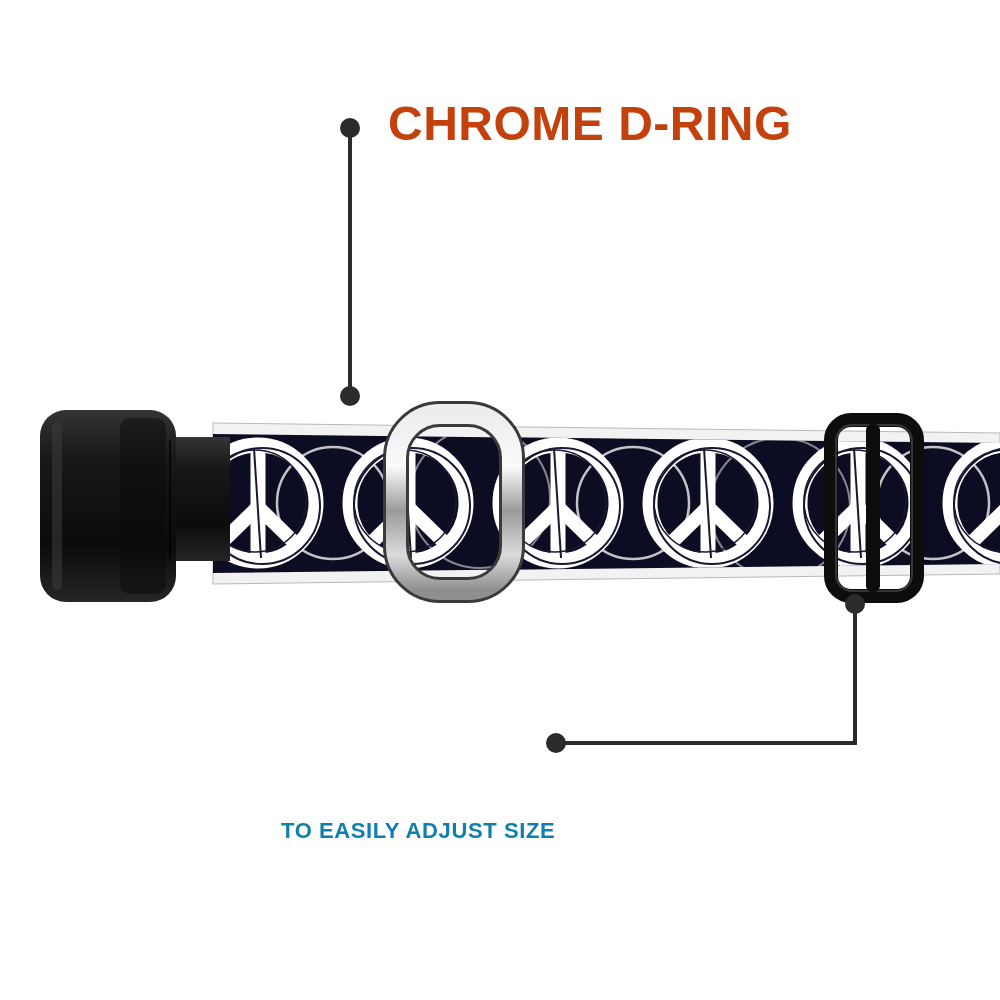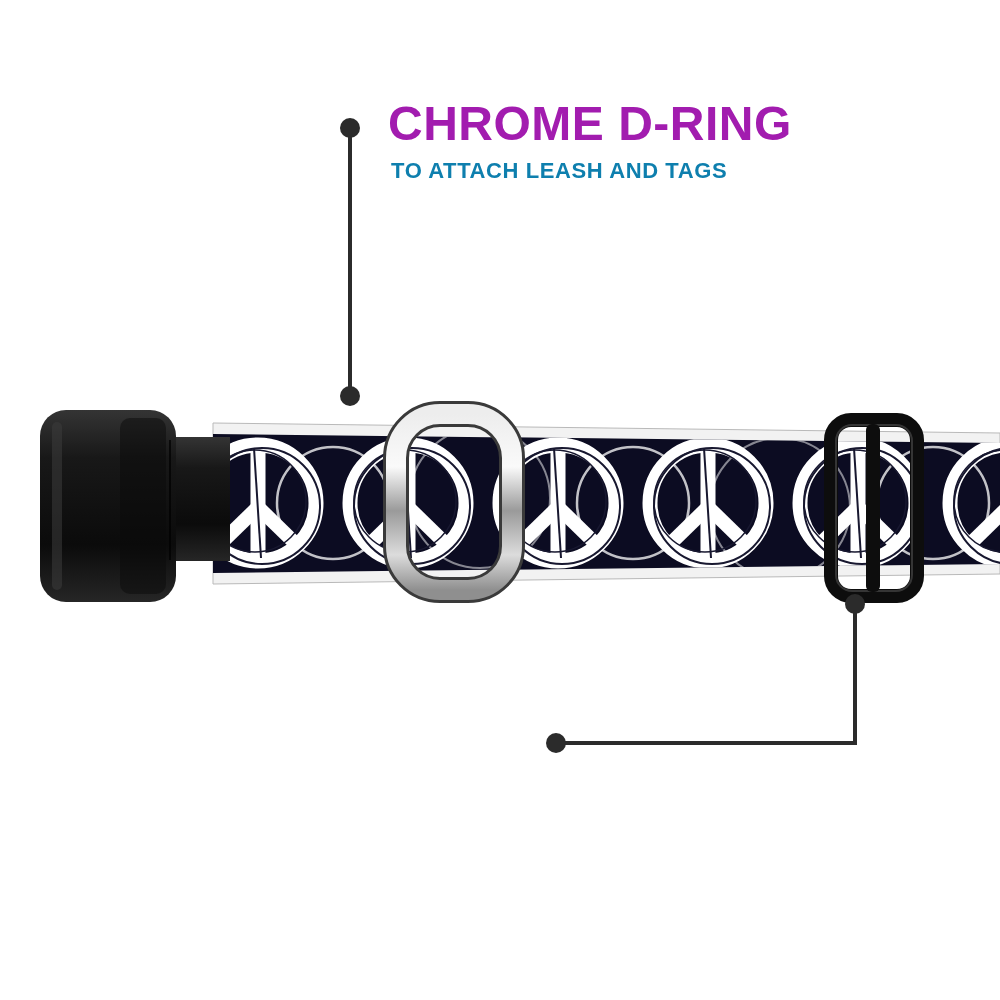--- a/index.html
+++ b/index.html
@@ -3,21 +3,21 @@
 <meta charset="utf-8">
 <style>
   html,body{margin:0;padding:0;background:#ffffff;}
   .stage{
     position:relative;width:1000px;height:1000px;background:#ffffff;overflow:hidden;
     font-family:"Liberation Sans",sans-serif;
   }
   .collar-svg{position:absolute;left:0;top:0;width:1000px;height:1000px;}
   .callout-title{
     position:absolute;font-weight:700;font-size:48px;line-height:1;
-    color:#a21caf;letter-spacing:0.5px;white-space:nowrap;
+    color:#c2410c;letter-spacing:0.5px;white-space:nowrap;
   }
   .callout-sub{
     position:absolute;font-weight:700;font-size:22px;line-height:1;
     color:#0e7fae;letter-spacing:0.6px;white-space:nowrap;
   }
   .dot{position:absolute;width:20px;height:20px;border-radius:50%;background:#2b2b2b;}
   .line{position:absolute;background:#2b2b2b;}
   #top-title{left:388px;top:100px;}
   #top-sub{left:391px;top:160px;}
   #top-dot-a{left:340px;top:118px;}
@@ -100,21 +100,21 @@
       <rect x="836" y="425" width="76" height="166" rx="16" fill="none" stroke="#353535" stroke-width="2"></rect>
       <rect x="866" y="424" width="14" height="168" rx="6" fill="#0d0d0d"></rect>
     </g>
   </svg>
 
   <div class="dot" id="top-dot-a"></div>
   <div class="line" id="top-line"></div>
   <div class="dot" id="top-dot-b"></div>
 
   <div class="callout-title" id="top-title">CHROME D-RING</div>
-  <div class="callout-sub" id="top-sub">TO ATTACH LEASH AND TAGS</div>
 
   <div class="dot" id="bot-dot-a"></div>
   <div class="line" id="bot-line-v"></div>
   <div class="line" id="bot-line-h"></div>
   <div class="dot" id="bot-dot-b"></div>
 
+  <div class="callout-sub" id="bot-sub">TO EASILY ADJUST SIZE</div>
 
 </div>
 
 </body></html>

